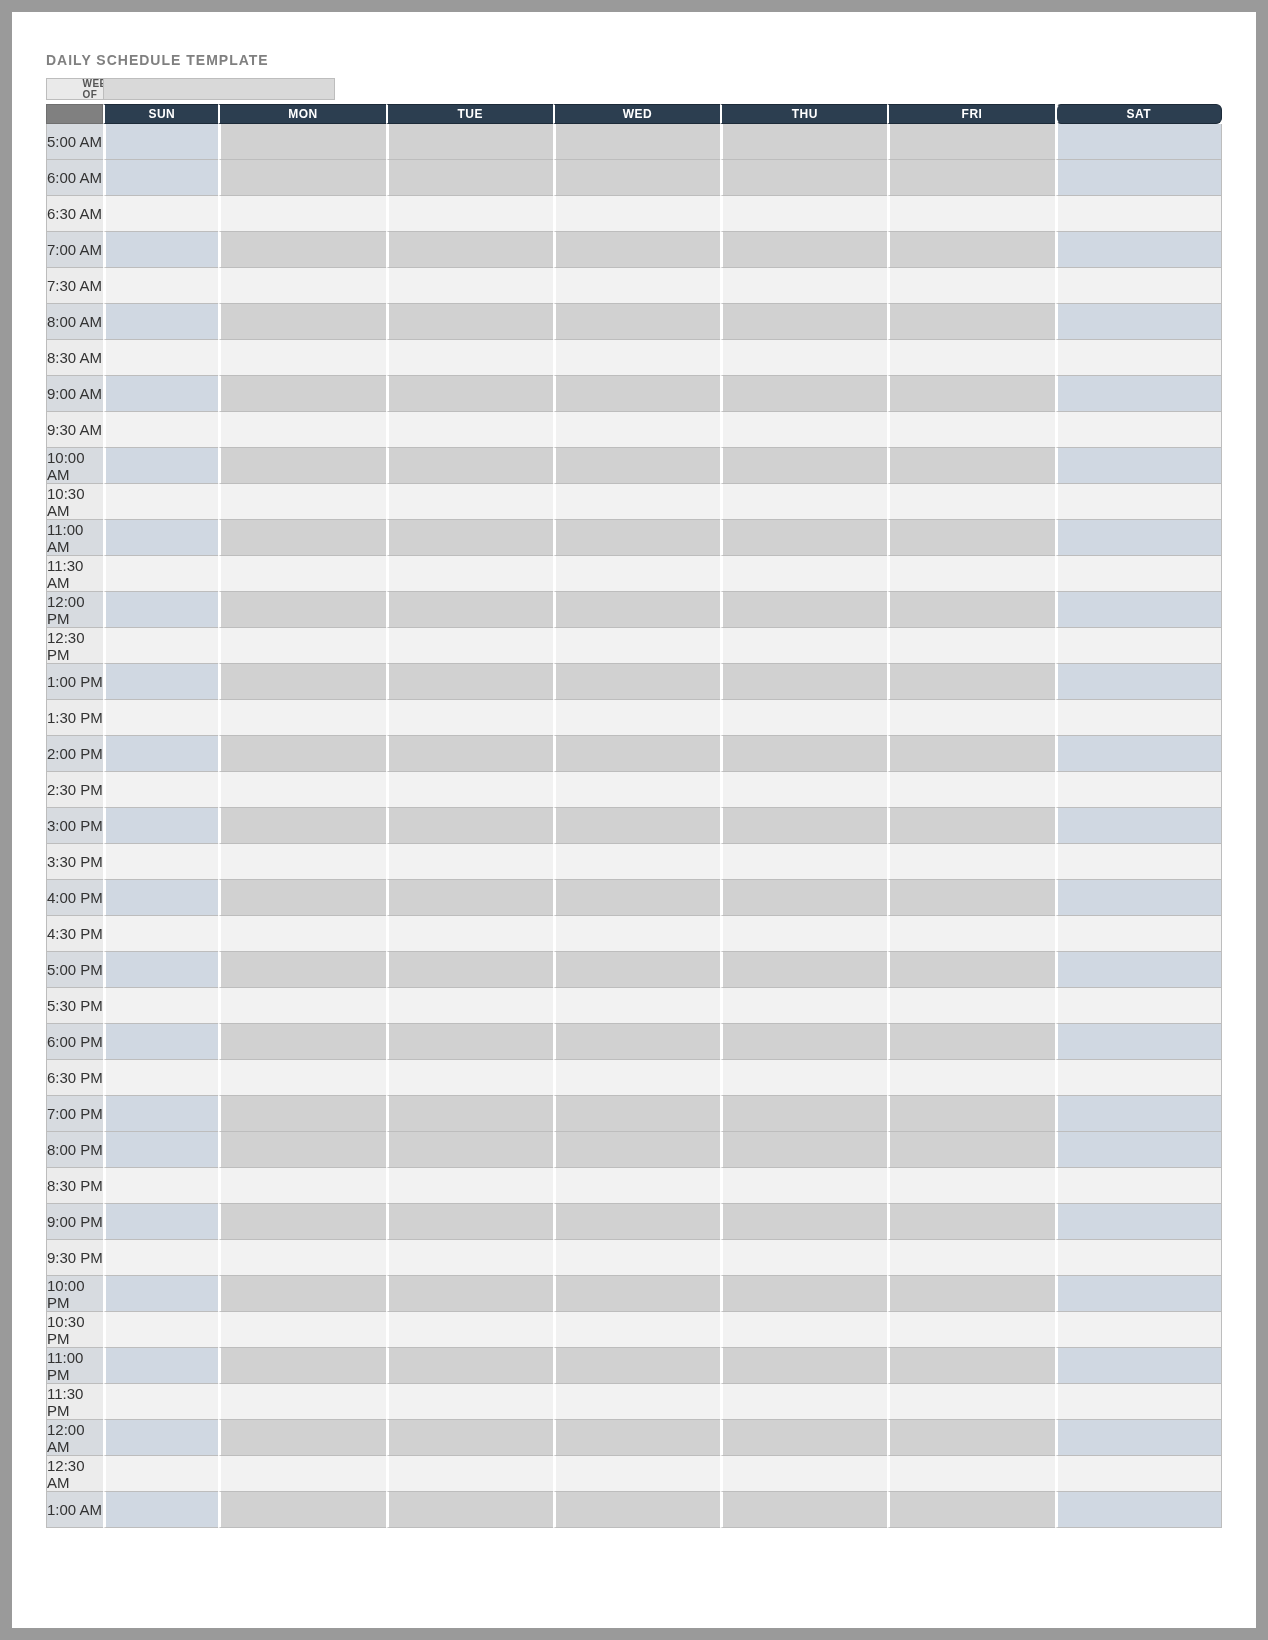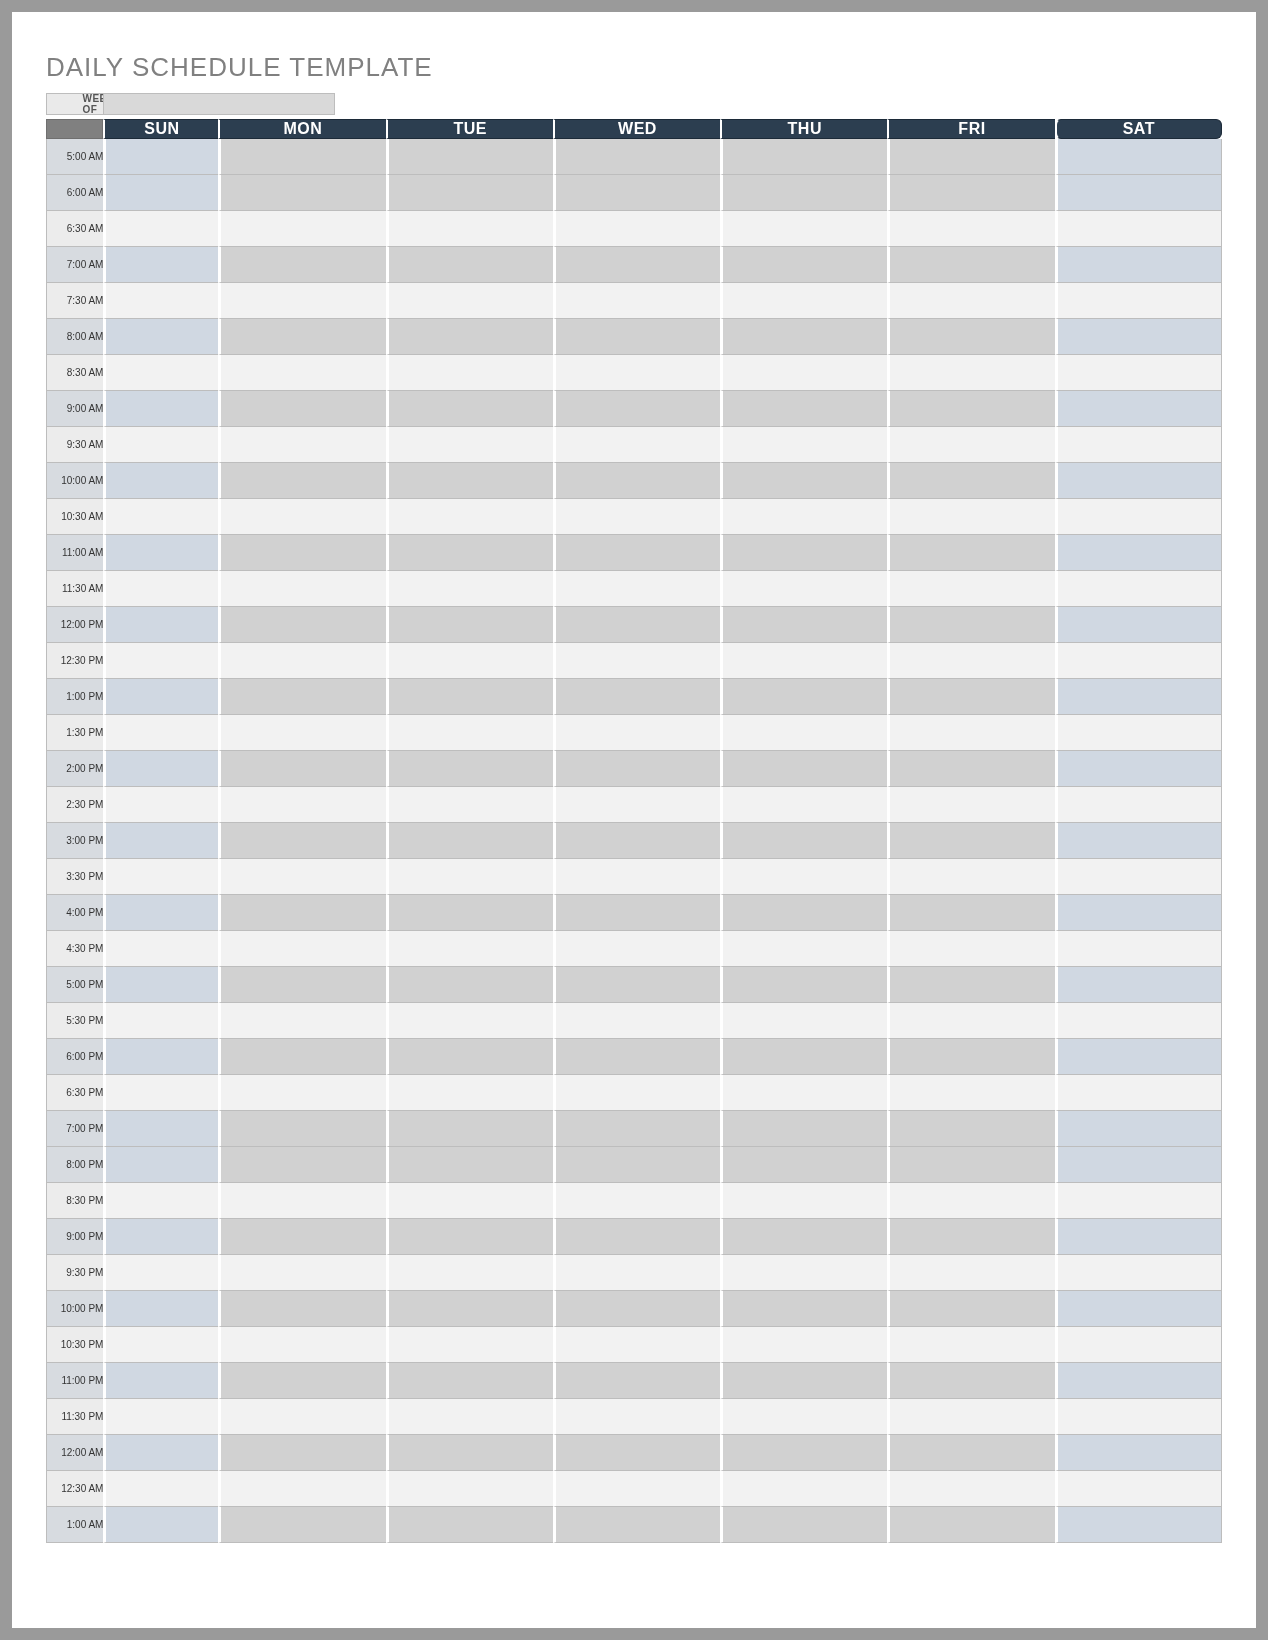--- a/index.html
+++ b/index.html
@@ -17,22 +17,22 @@
     padding: 18px 18px;
     position: relative;
   }
   .inner {
     box-sizing: border-box;
     width: 100%;
     height: 100%;
     padding: 18px 16px 24px 16px;
   }
   .title {
-    font-size: 26px;
-    font-weight: normal;
+    font-size: 14px;
+    font-weight: bold;
     color: #808080;
     letter-spacing: 1px;
     margin: 4px 0 10px 0;
   }
   .weekof-row {
     display: flex;
     align-items: stretch;
     margin-bottom: 4px;
     height: 22px;
   }
@@ -79,35 +79,35 @@
   
   th.corner {
     height: 20px;
     background: #808080;
     border: 1px solid #6f6f6f;
   }
   th.dayhead {
     height: 20px;
     background: #2c3e50;
     color: #ffffff;
-    font-size: 16px;
+    font-size: 12px;
     font-weight: bold;
     letter-spacing: 0.5px;
     border-top: 1px solid #1c2a38;
     border-bottom: 1px solid #1c2a38;
     border-left: 2px solid #ffffff;
   }
   th.dayhead:last-child { border-right: 1px solid #1c2a38; border-radius: 6px; }
 
   
   tr.slot td.time {
     height: 36px;
-    font-size: 10px;
+    font-size: 15px;
     color: #333;
-    text-align: right;
+    text-align: left;
     vertical-align: middle;
     border-left: 1px solid #bdbdbd;
     border-bottom: 1px solid #bdbdbd;
   }
   tr.slot td.cell {
     height: 36px;
     border-left: 3px solid #ffffff;
     border-bottom: 1px solid #bdbdbd;
   }
   tr.slot td.cell:last-child { border-right: 1px solid #bdbdbd; }

